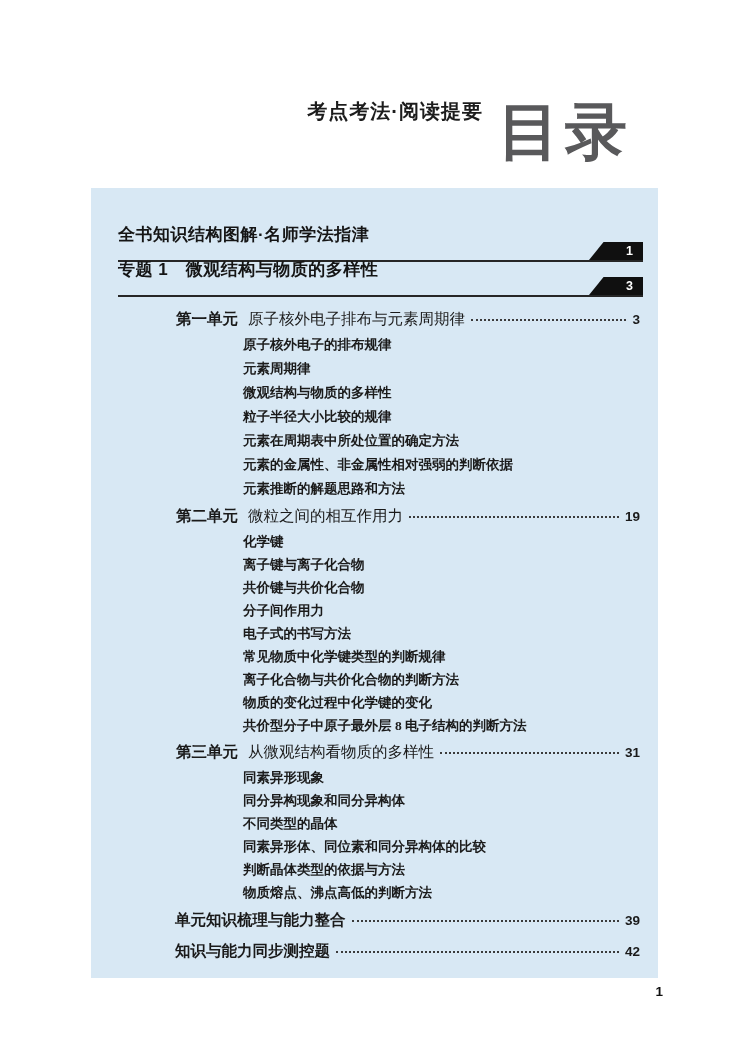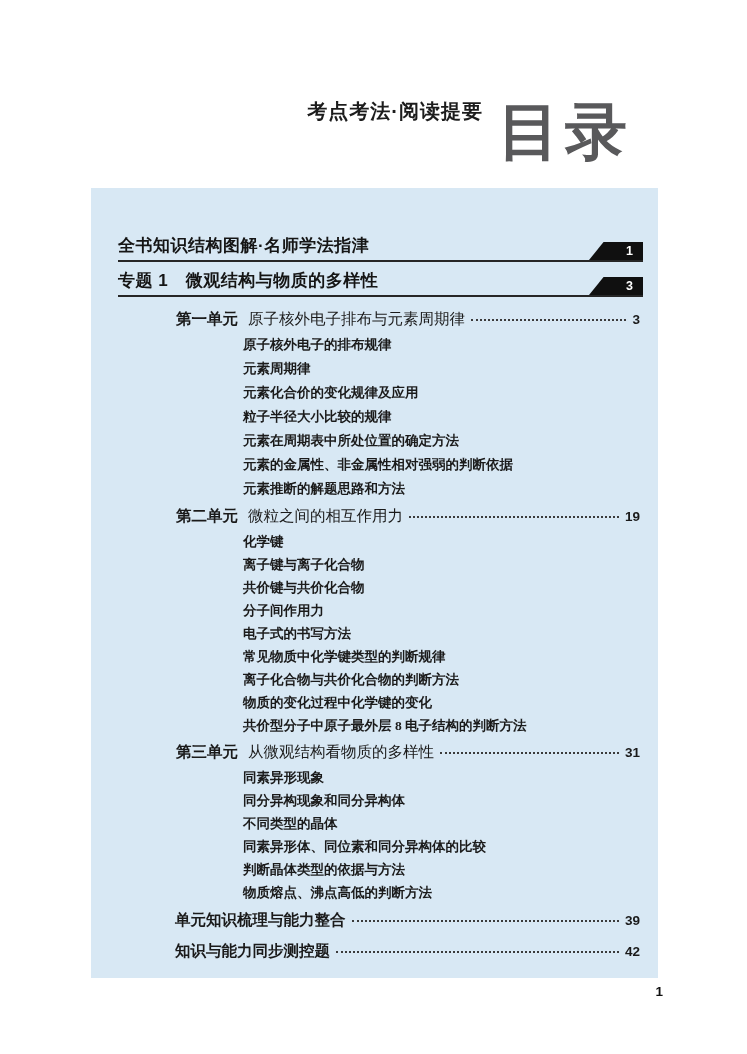--- a/index.html
+++ b/index.html
@@ -40,21 +40,21 @@
 
   
   .hrow {
     position: relative;
     margin: 0 15px 9px 27px;
     height: 26px;
     border-bottom: 2px solid #262626;
   }
   .hrow.first { margin-top: 48px; }
   .htext {
-    position: absolute; left: 0; bottom: 3px;
+    position: absolute; left: 0; bottom: 14px;
     font-size: 17px; font-weight: bold; letter-spacing: 0.5px;
     white-space: nowrap; color: #151515;
   }
   .tag {
     position: absolute; right: 0; bottom: 0;
     width: 54px; height: 18px;
     background: #101010;
     clip-path: polygon(27% 0, 100% 0, 100% 100%, 0 100%);
     color: #ffffff;
     font-size: 12.5px; font-weight: bold;
@@ -127,21 +127,21 @@
 
     <div>
         <div class="unit-row">
           <span class="unit-label">第一单元</span>
           <span class="unit-title">原子核外电子排布与元素周期律</span>
           <span class="leader"></span>
           <span class="pagenum">3</span>
         </div>
         <div class="topic s0">原子核外电子的排布规律</div>
         <div class="topic s0">元素周期律</div>
-        <div class="topic s0">元素化合价的变化规律及应用</div>
+        <div class="topic s0">微观结构与物质的多样性</div>
         <div class="topic s0">粒子半径大小比较的规律</div>
         <div class="topic s0">元素在周期表中所处位置的确定方法</div>
         <div class="topic s0">元素的金属性、非金属性相对强弱的判断依据</div>
         <div class="topic s0">元素推断的解题思路和方法</div>
         <div class="unit-row">
           <span class="unit-label">第二单元</span>
           <span class="unit-title">微粒之间的相互作用力</span>
           <span class="leader"></span>
           <span class="pagenum">19</span>
         </div>

